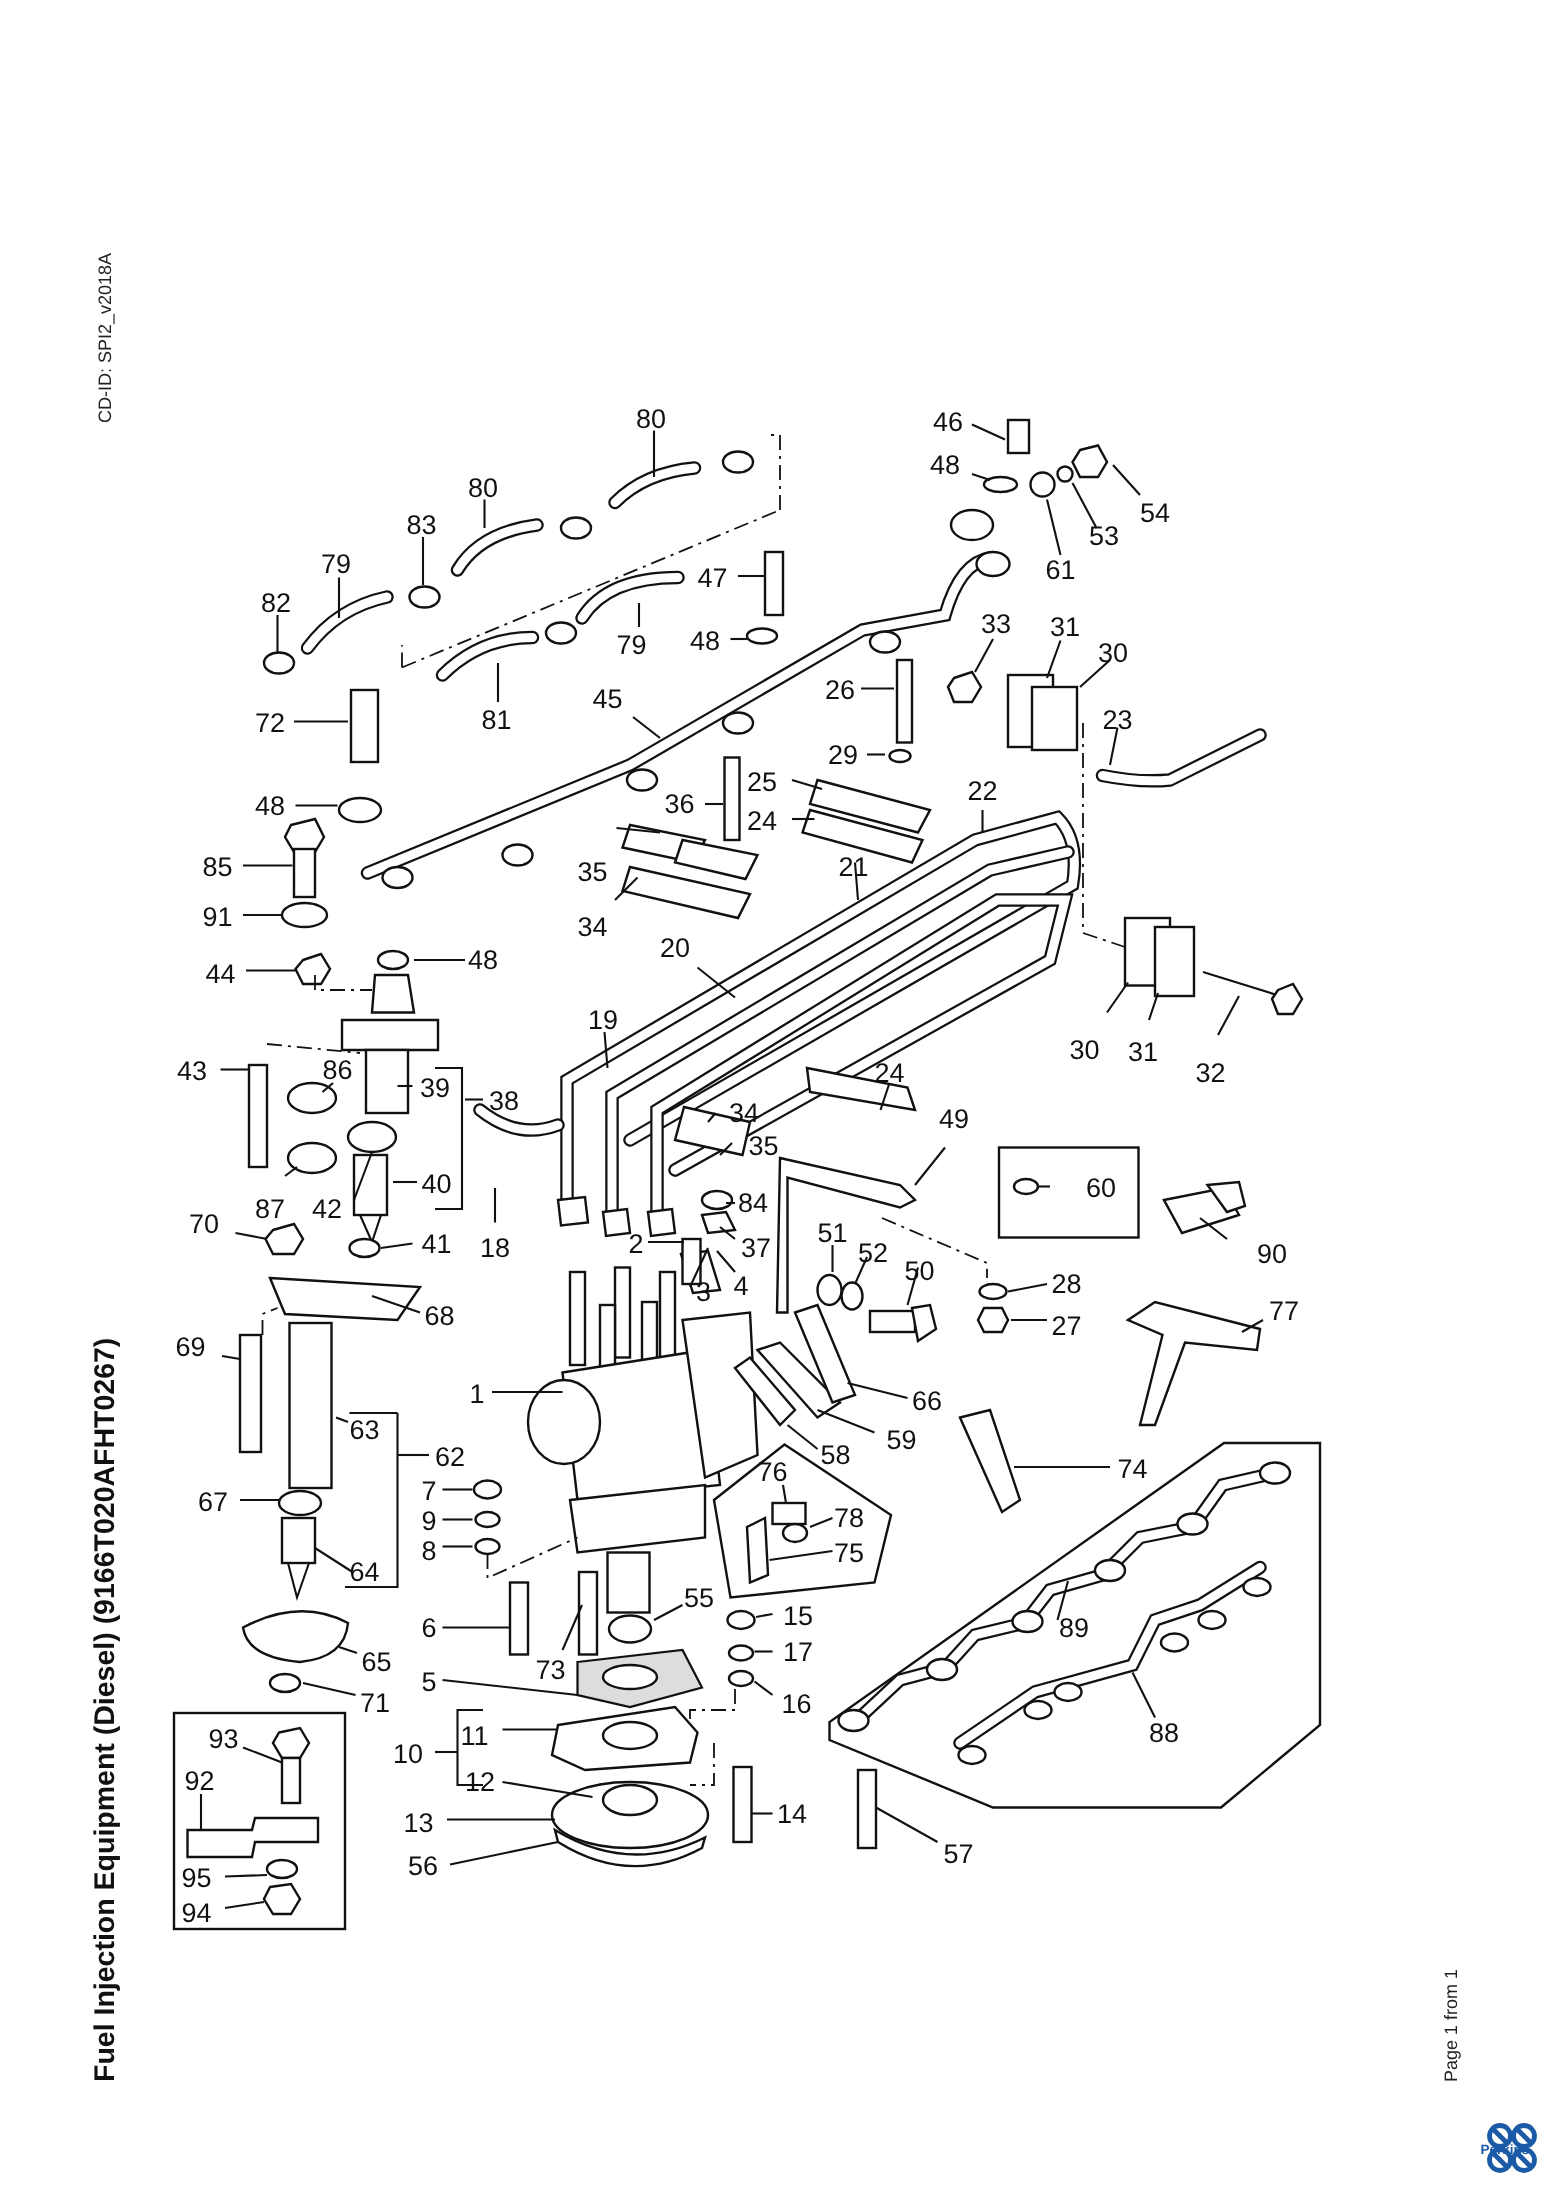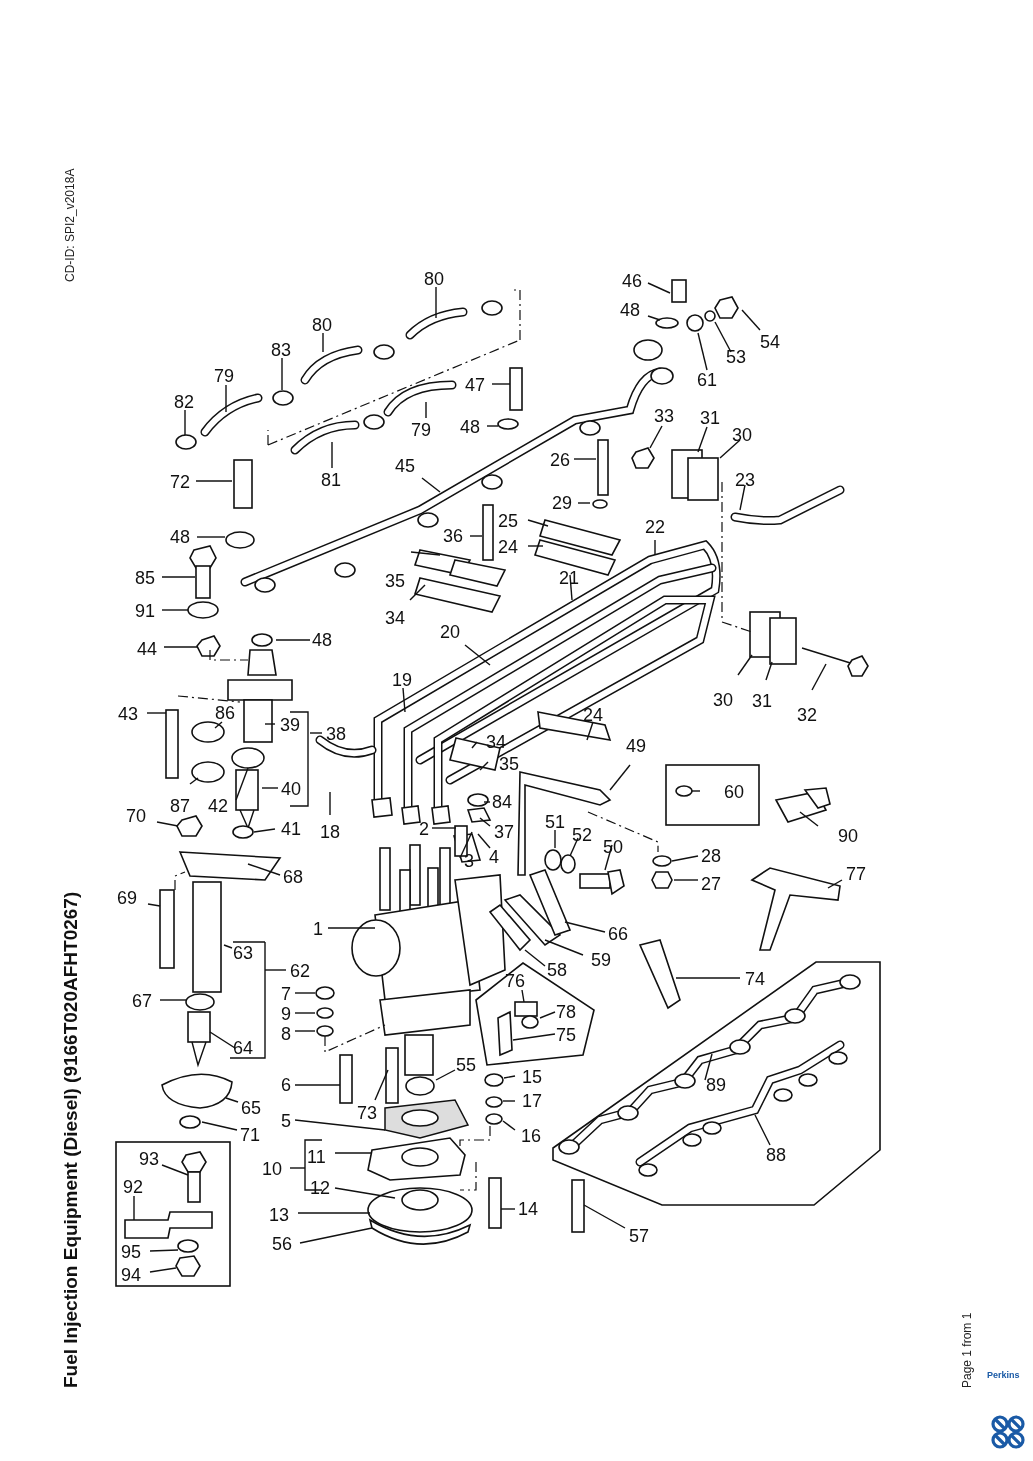--- a/index.html
+++ b/index.html
@@ -2,21 +2,21 @@
 <html><head>
 <meta charset="utf-8">
 <style>
   html, body { margin:0; padding:0; background:#ffffff; }
   body { width:1033px; height:1461px; position:relative; overflow:hidden; font-family:"Liberation Sans", sans-serif; color:#111; }
   .vtext { position:absolute; transform-origin:left top; white-space:nowrap; }
   #cdid { left:63px; top:282px; transform:rotate(-90deg); font-size:12px; color:#222; }
   #title { left:60px; top:1388px; transform:rotate(-90deg); font-size:19px; font-weight:bold; color:#111; }
   #pageinfo { left:960px; top:1388px; transform:rotate(-90deg); font-size:12px; color:#222; }
   #logo { position:absolute; left:988px; top:1410px; width:40px; height:48px; }
-  #logo-text { position:absolute; left:987px; top:1370px; font-size:9px; font-weight:bold; color:#1a5aa6; }
+  #logo-text { position:absolute; left:987px; top:1428px; font-size:9px; font-weight:bold; color:#1a5aa6; }
   #diagram { position:absolute; left:0; top:0; width:1033px; height:1461px; }
   .part { fill:#fff; stroke:#111; stroke-width:1.6; }
   .line { stroke:#111; stroke-width:1.4; fill:none; }
   .dash { stroke:#111; stroke-width:1.2; fill:none; stroke-dasharray:10 4 2 4; }
   .box { fill:none; stroke:#111; stroke-width:1.6; }
   .lbl { font-family:"Liberation Sans", sans-serif; font-size:18px; fill:#111; }
   .pipe { fill:none; stroke:#111; stroke-width:9; stroke-linecap:round; }
   .pipe-in { fill:none; stroke:#fff; stroke-width:6; stroke-linecap:round; }
   .hatch { fill:#ddd; stroke:#111; stroke-width:1.5; }
 </style>

